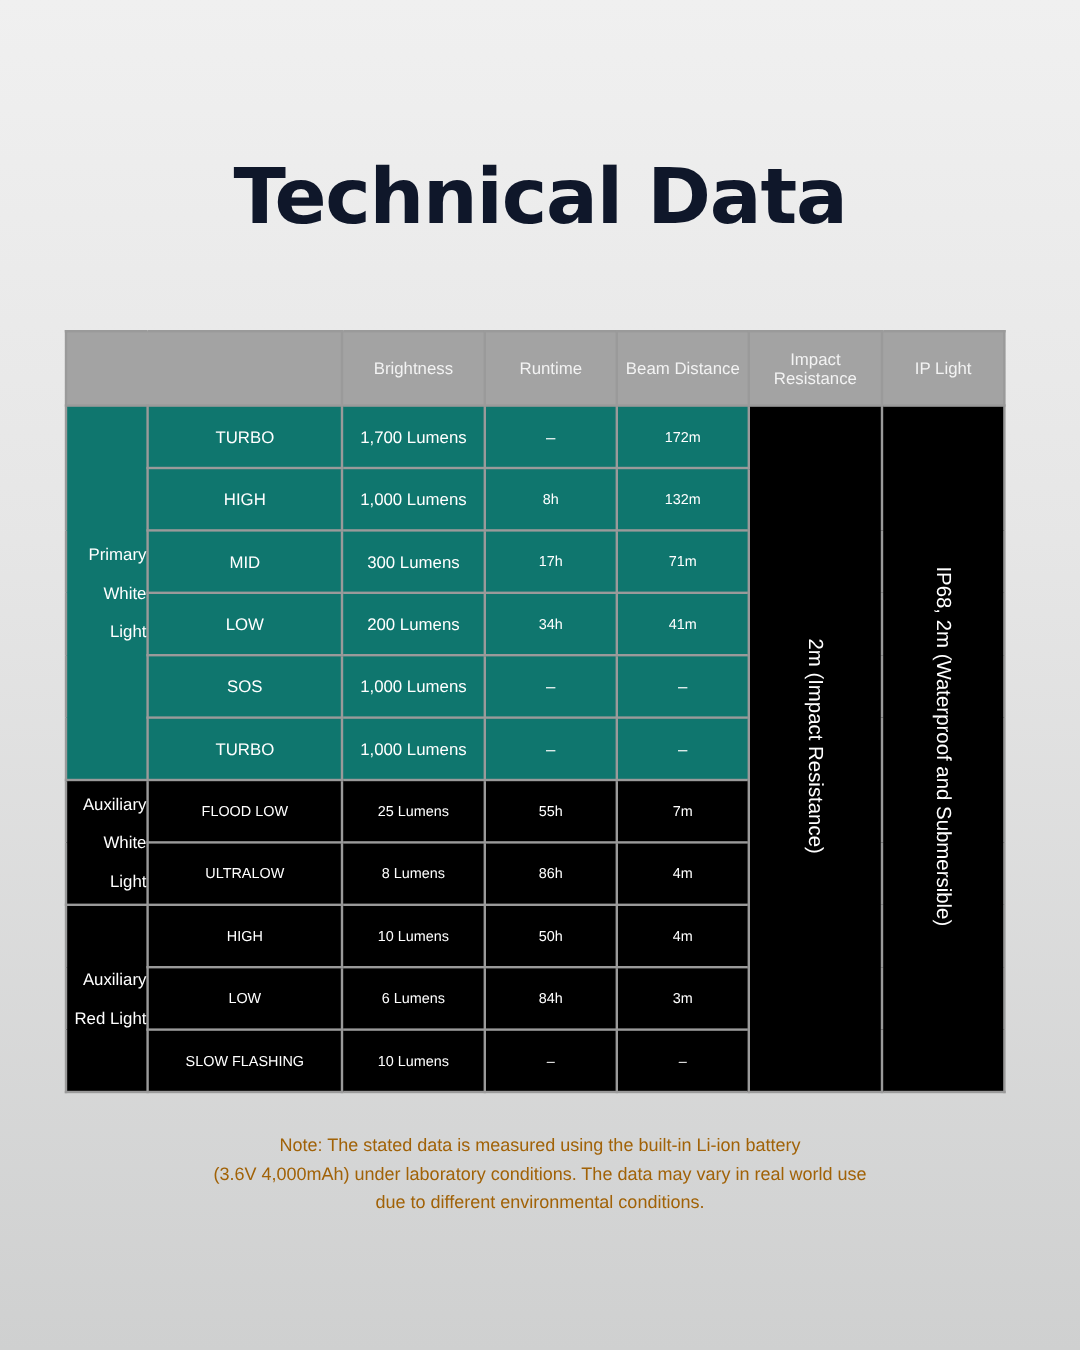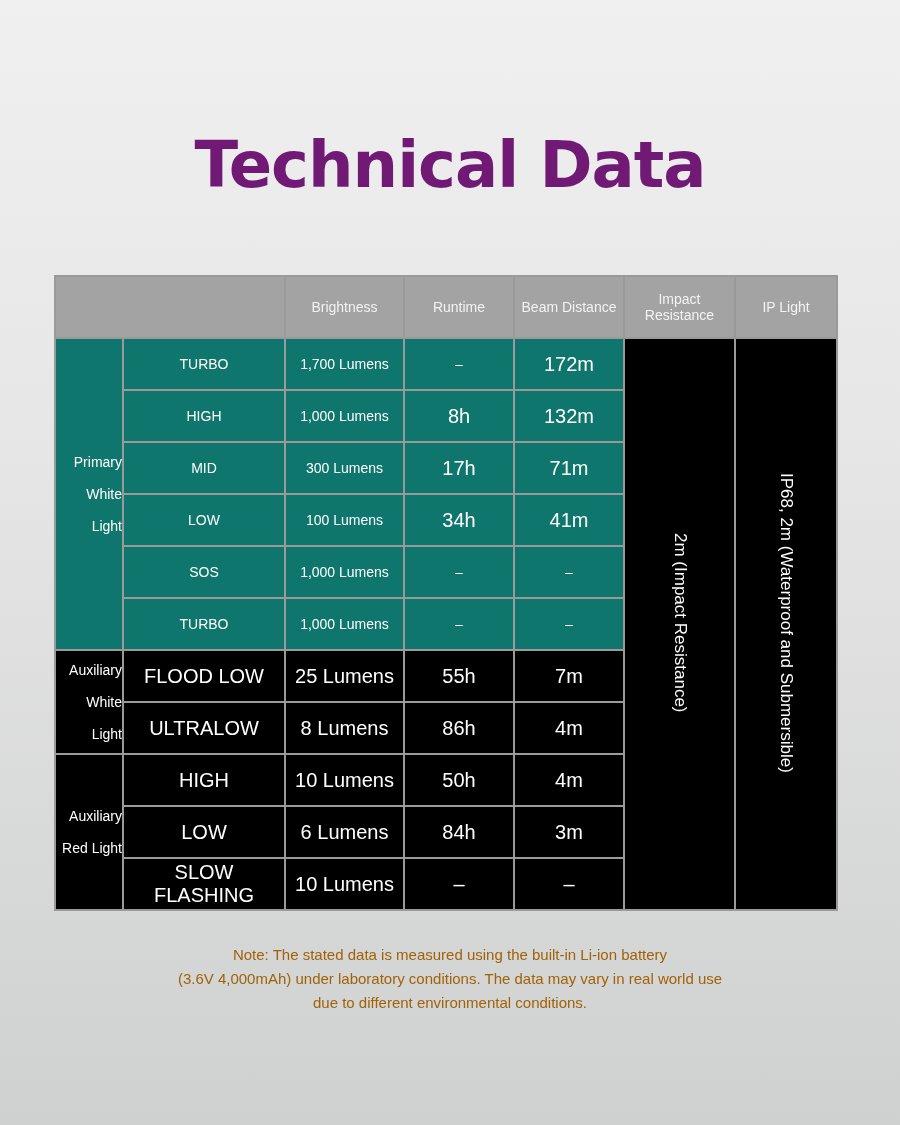--- a/index.html
+++ b/index.html
@@ -5,37 +5,37 @@
     html,body{margin:0;padding:0;}
     body{
       width:900px;height:1125px;overflow:hidden;
       background:linear-gradient(#f0f0f0 0%, #e6e6e6 40%, #cfd0d0 100%);
       font-family:"Liberation Sans", sans-serif;
       position:relative;
     }
     .title{
       position:absolute;left:0;right:0;top:128px;text-align:center;
       font-family:"DejaVu Sans", sans-serif;font-weight:bold;
-      font-size:64px;color:#701a75;letter-spacing:-1px;
+      font-size:64px;color:#0f172a;letter-spacing:-1px;
     }
     table{
       position:absolute;left:54px;top:275px;
       border-collapse:collapse;table-layout:fixed;
       width:782px;color:#fff;
     }
     td,th{
       border:2px solid #9a9a9a;text-align:center;vertical-align:middle;
       padding:0;font-weight:normal;font-size:15px;
     }
     th{background:#a3a3a3;color:#f3f3f3;font-size:14px;height:60px;line-height:16px;}
     tr.r td{height:50px;}
     .g1{background:#0f766e;font-size:14px;}
     .blk{background:#000;}
     .grp{font-size:14px;line-height:32px;text-align:right;}
-    .big{font-size:20px;}
+    .big{font-size:12px;}
     .vert{
       writing-mode:vertical-rl;display:inline-block;font-size:17px;
       white-space:nowrap;
     }
     .note{
       position:absolute;left:0;right:0;top:943px;text-align:center;
       font-size:15px;color:#a16207;line-height:24px;
     }
   </style>
 </head>
@@ -79,21 +79,21 @@
     <td class="g1 big">132m</td>
   </tr>
   <tr class="r">
     <td class="g1">MID</td>
     <td class="g1">300 Lumens</td>
     <td class="g1 big">17h</td>
     <td class="g1 big">71m</td>
   </tr>
   <tr class="r">
     <td class="g1">LOW</td>
-    <td class="g1">100 Lumens</td>
+    <td class="g1">200 Lumens</td>
     <td class="g1 big">34h</td>
     <td class="g1 big">41m</td>
   </tr>
   <tr class="r">
     <td class="g1">SOS</td>
     <td class="g1">1,000 Lumens</td>
     <td class="g1">–</td>
     <td class="g1">–</td>
   </tr>
   <tr class="r">

